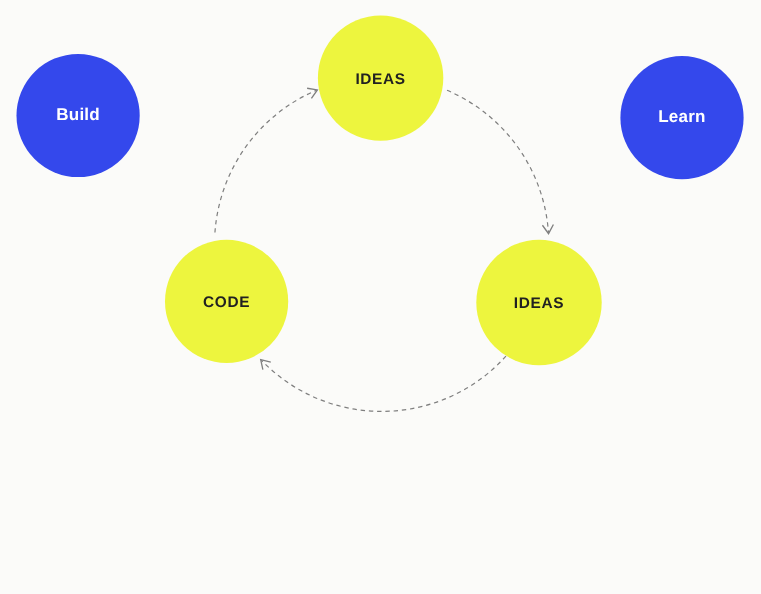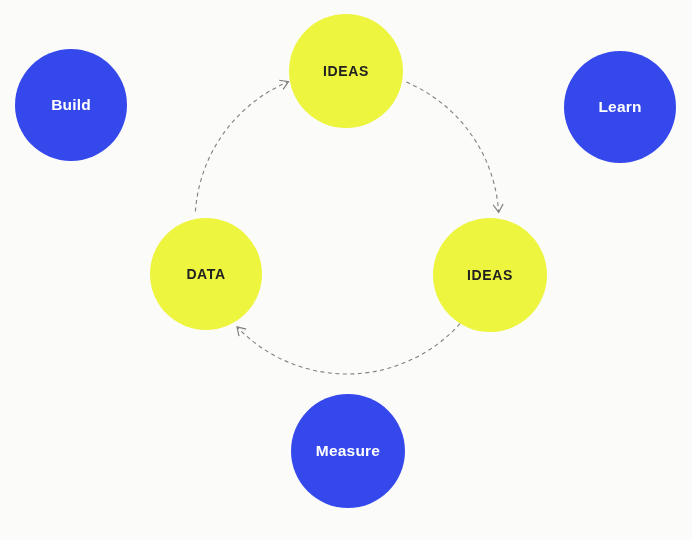--- a/index.html
+++ b/index.html
@@ -86,27 +86,24 @@
     <path class="edge" marker-end="url(#chevron)" d="M 406.4 82.1 A 152 152 0 0 1 498.6 211.4"></path>
     <path class="edge" marker-end="url(#chevron)" d="M 460 323.7 A 152 152 0 0 1 237.7 327.6"></path>
   </svg>
 
   <div class="node node-blue pos-learn">
     <span>Build</span>
   </div>
   <div class="node node-blue pos-build">
     <span>Learn</span>
   </div>
-  <div class="node node-blue pos-measure">
-    <span>Measure</span>
-  </div>
 
   <div class="node node-yellow pos-ideas">
     <span>IDEAS</span>
   </div>
   <div class="node node-yellow pos-data">
-    <span>DATA</span>
+    <span>CODE</span>
   </div>
   <div class="node node-yellow pos-code">
     <span>IDEAS</span>
   </div>
 
 </div>
 
 </body></html>

